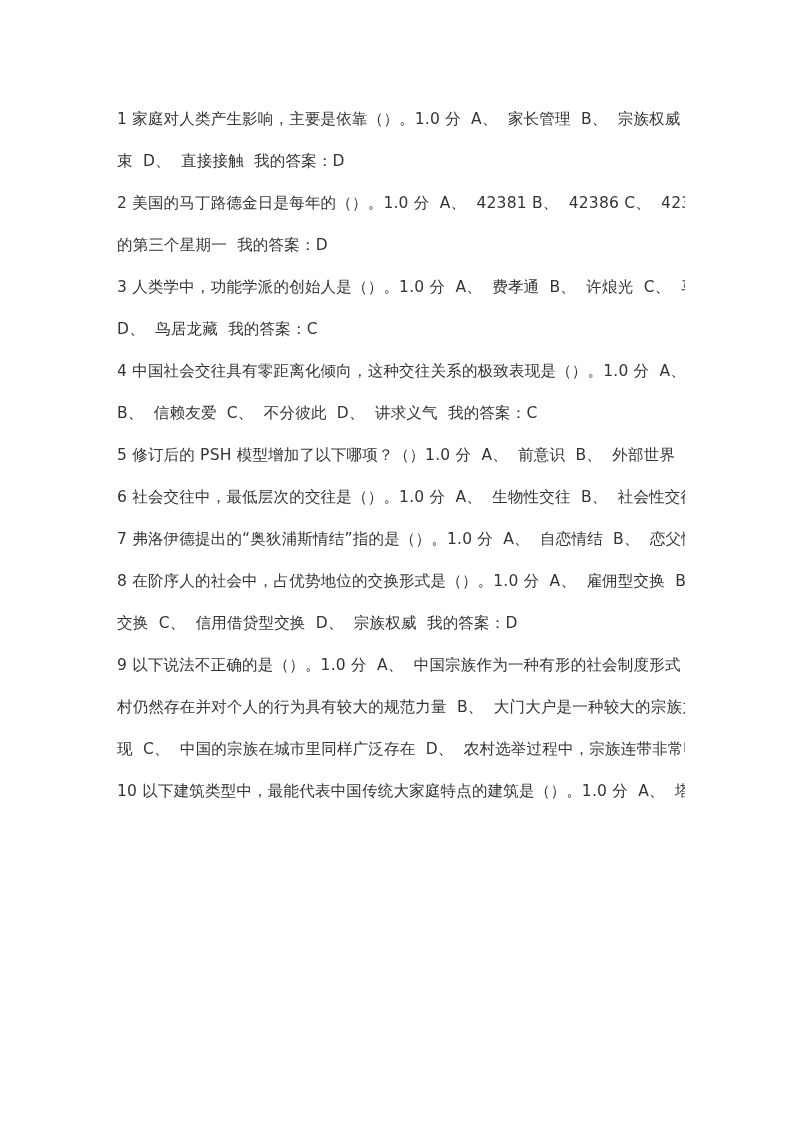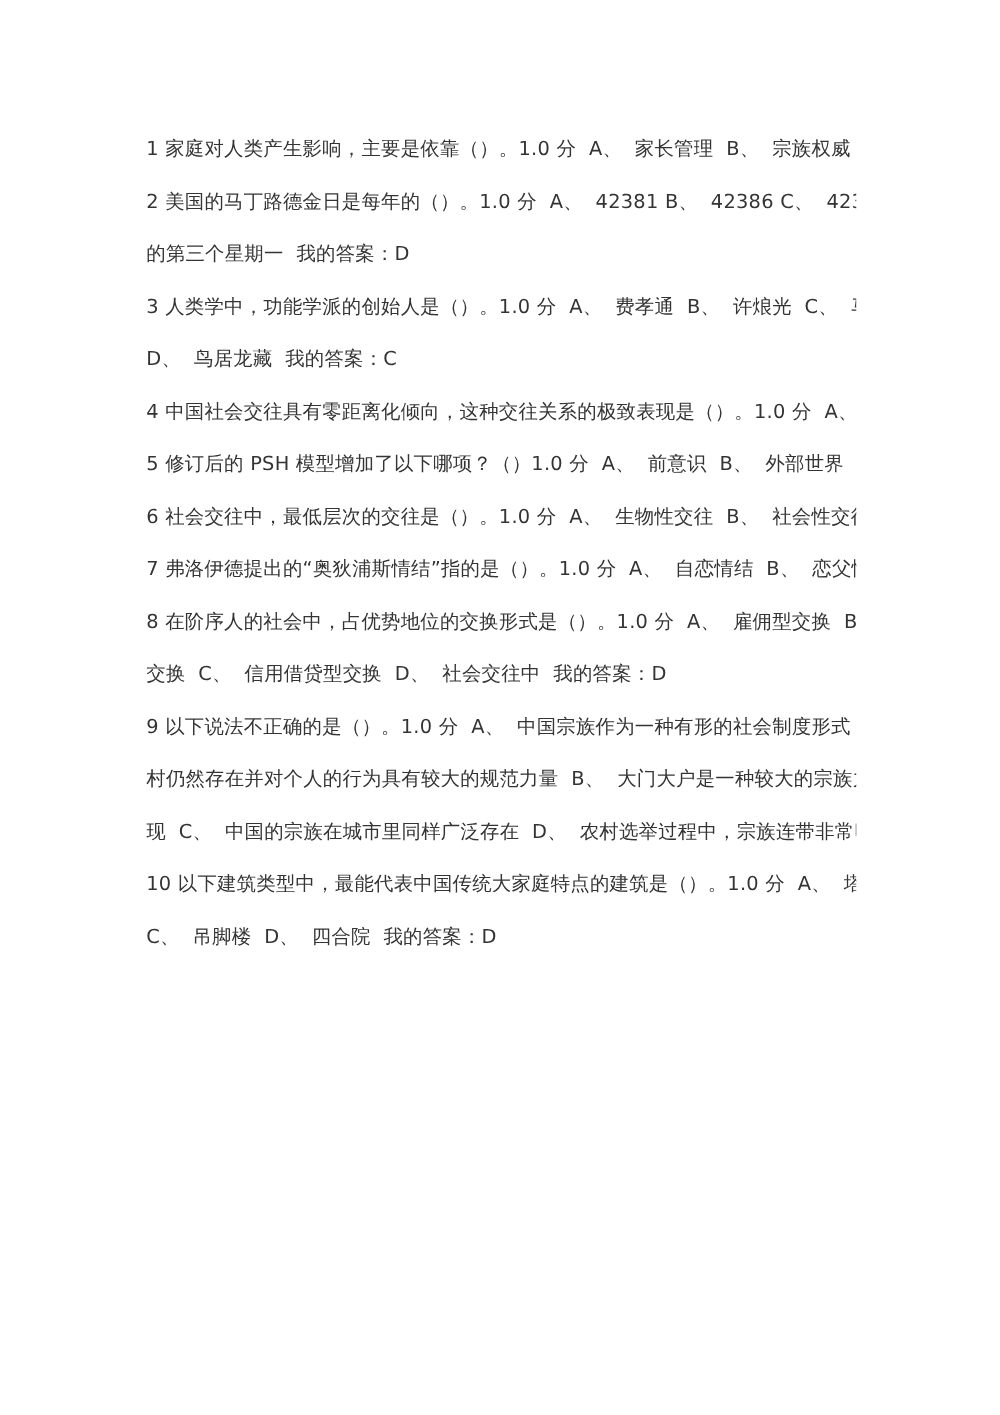--- a/index.html
+++ b/index.html
@@ -34,58 +34,59 @@
   }
 </style>
 </head>
 <body>
 
 <div class="page">
   <div class="content">
 
     <section class="question">
       <div class="line">1 家庭对人类产生影响，主要是依靠（）。1.0 分  A、  家长管理  B、  宗族权威  C、  道德约</div>
+      <div class="line">束  D、  直接接触  我的答案：D</div>
     </section>
 
     <section class="question">
       <div class="line">2 美国的马丁路德金日是每年的（）。1.0 分  A、  42381 B、  42386 C、  42384 D、  1 月份</div>
       <div class="line">的第三个星期一  我的答案：D</div>
     </section>
 
     <section class="question">
       <div class="line">3 人类学中，功能学派的创始人是（）。1.0 分  A、  费孝通  B、  许烺光  C、  马林诺夫斯基</div>
       <div class="line">D、  鸟居龙藏  我的答案：C</div>
     </section>
 
     <section class="question">
       <div class="line">4 中国社会交往具有零距离化倾向，这种交往关系的极致表现是（）。1.0 分  A、  互帮互助</div>
+      <div class="line">B、  信赖友爱  C、  不分彼此  D、  讲求义气  我的答案：C</div>
     </section>
 
     <section class="question">
       <div class="line">5 修订后的 PSH 模型增加了以下哪项？（）1.0 分  A、  前意识  B、  外部世界  C、  限表意</div>
     </section>
 
     <section class="question">
       <div class="line">6 社会交往中，最低层次的交往是（）。1.0 分  A、  生物性交往  B、  社会性交往  C、  情感</div>
     </section>
 
     <section class="question">
       <div class="line">7 弗洛伊德提出的“奥狄浦斯情结”指的是（）。1.0 分  A、  自恋情结  B、  恋父情结  C、</div>
     </section>
 
     <section class="question">
       <div class="line">8 在阶序人的社会中，占优势地位的交换形式是（）。1.0 分  A、  雇佣型交换  B、  交易型</div>
-      <div class="line">交换  C、  信用借贷型交换  D、  社会交往中  我的答案：D</div>
+      <div class="line">交换  C、  信用借贷型交换  D、  宗族权威  我的答案：D</div>
     </section>
 
     <section class="question">
       <div class="line">9 以下说法不正确的是（）。1.0 分  A、  中国宗族作为一种有形的社会制度形式，在广大农</div>
       <div class="line">村仍然存在并对个人的行为具有较大的规范力量  B、  大门大户是一种较大的宗族力量的表</div>
       <div class="line">现  C、  中国的宗族在城市里同样广泛存在  D、  农村选举过程中，宗族连带非常明显  我</div>
     </section>
 
     <section class="question">
       <div class="line">10 以下建筑类型中，最能代表中国传统大家庭特点的建筑是（）。1.0 分  A、  塔  B、  窑洞</div>
-      <div class="line">C、  吊脚楼  D、  四合院  我的答案：D</div>
     </section>
 
   </div>
 </div>
 
 </body></html>

